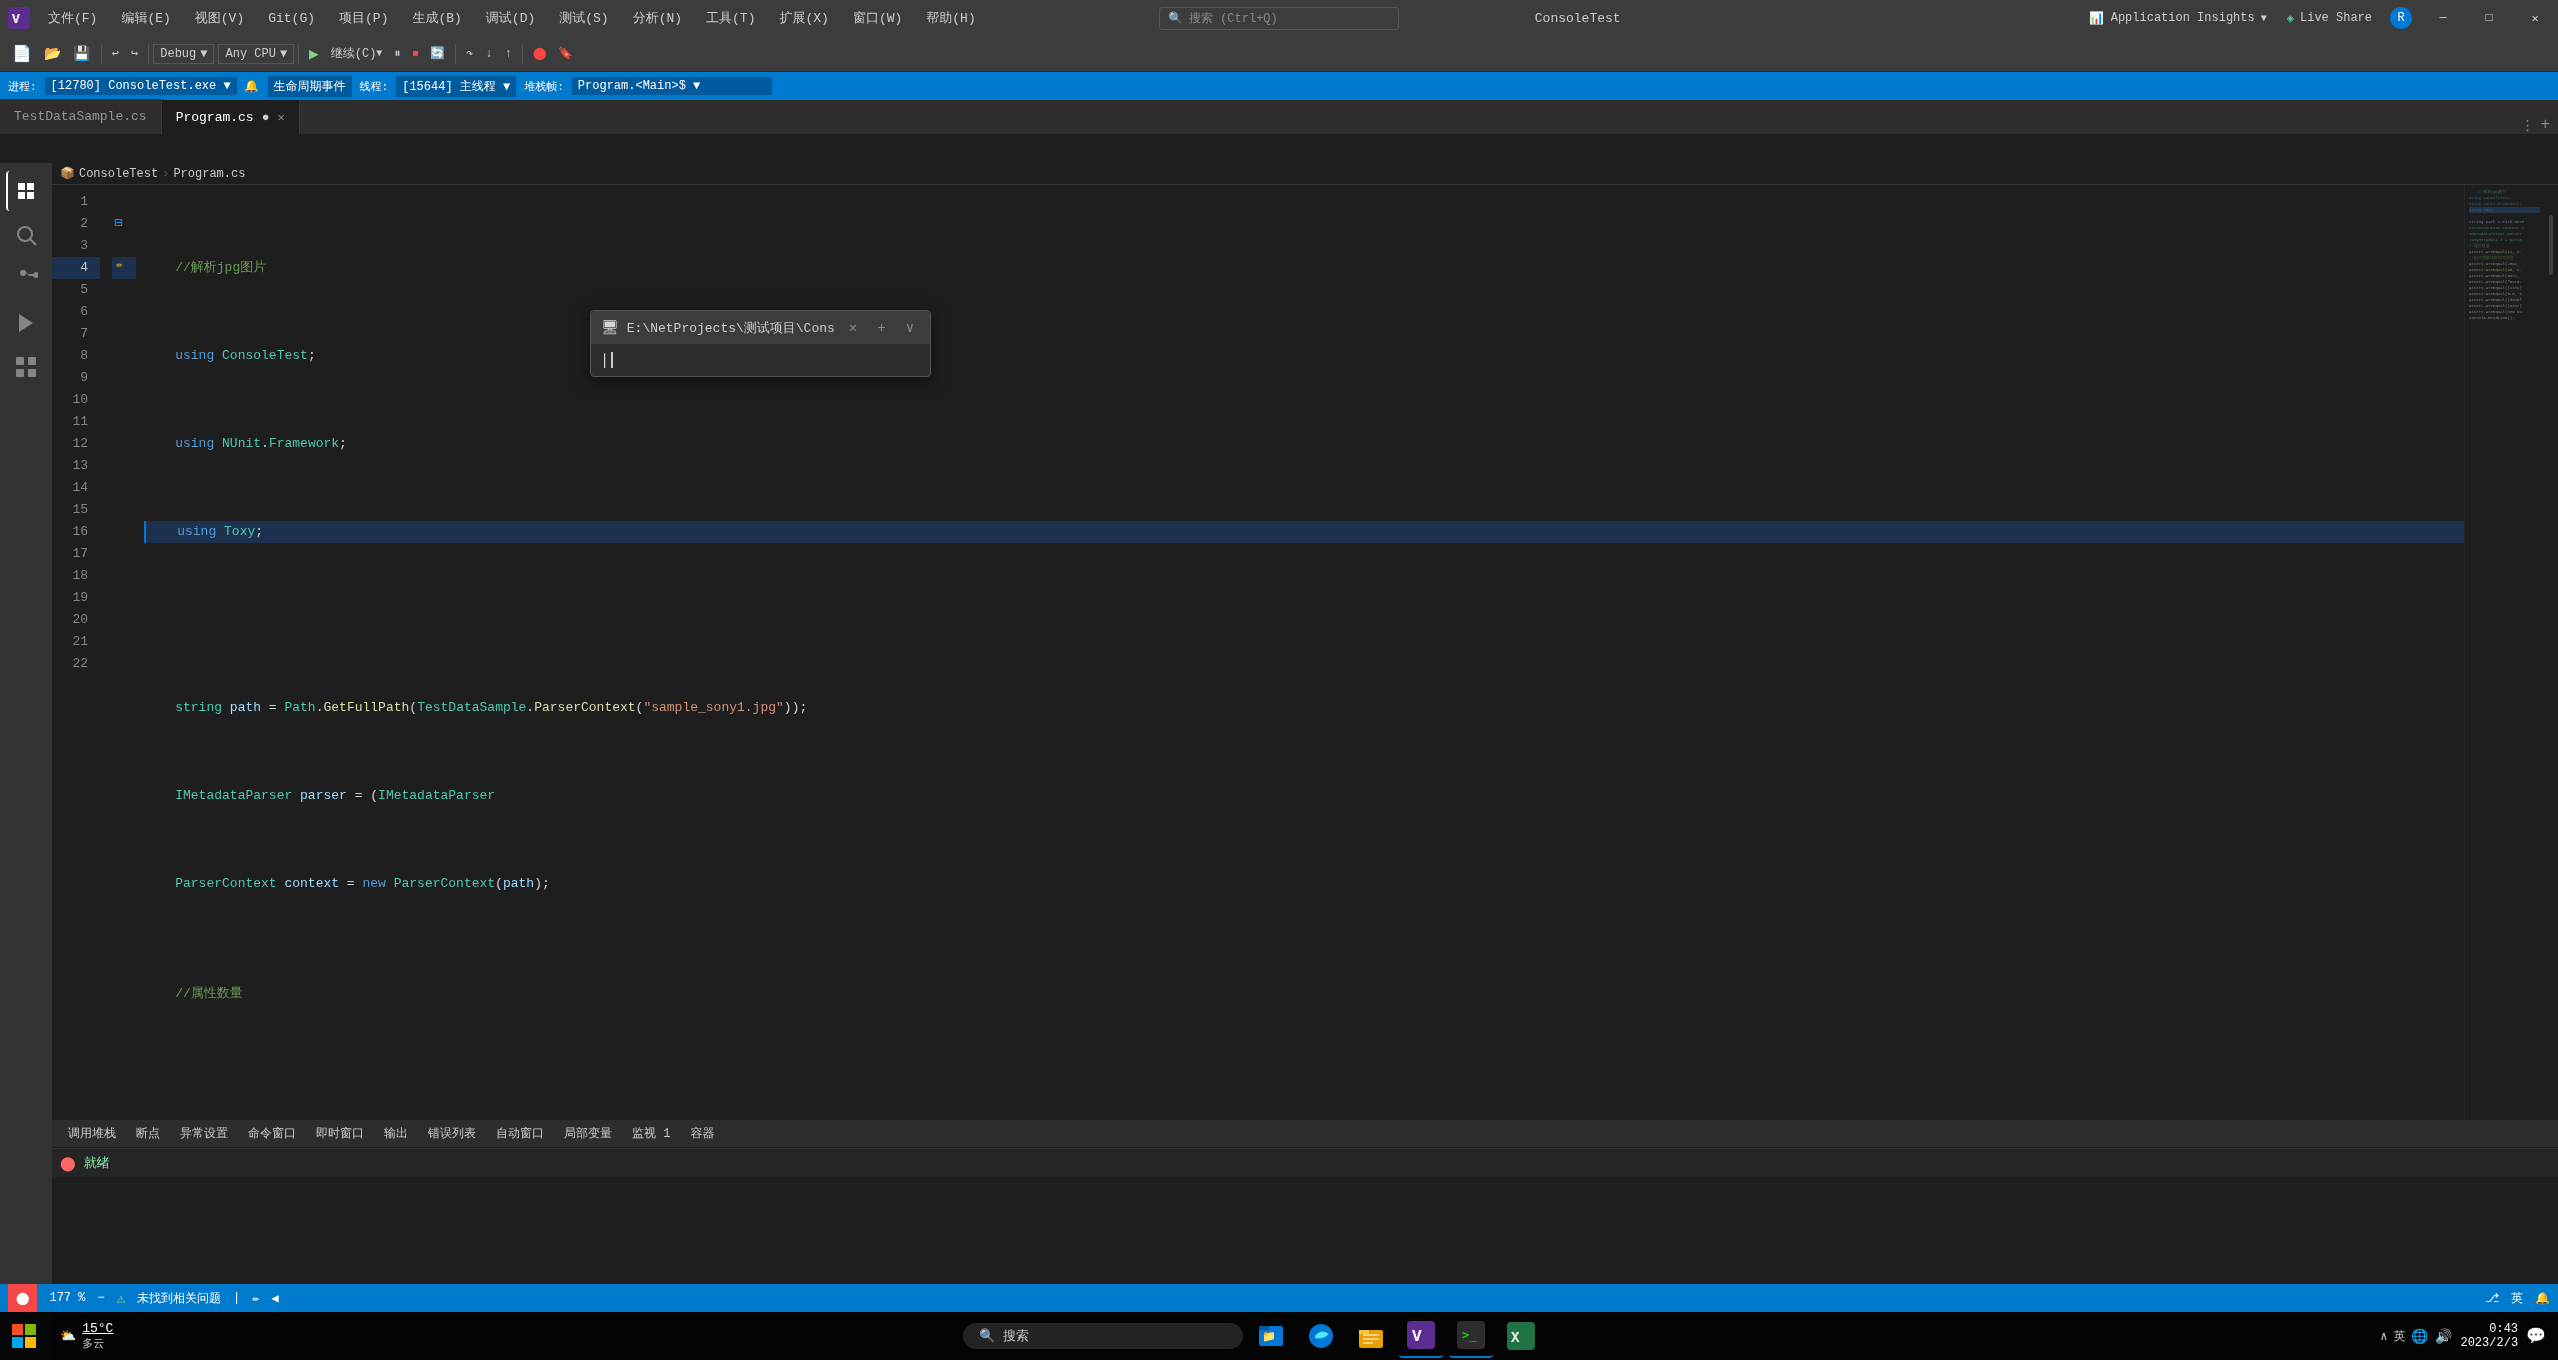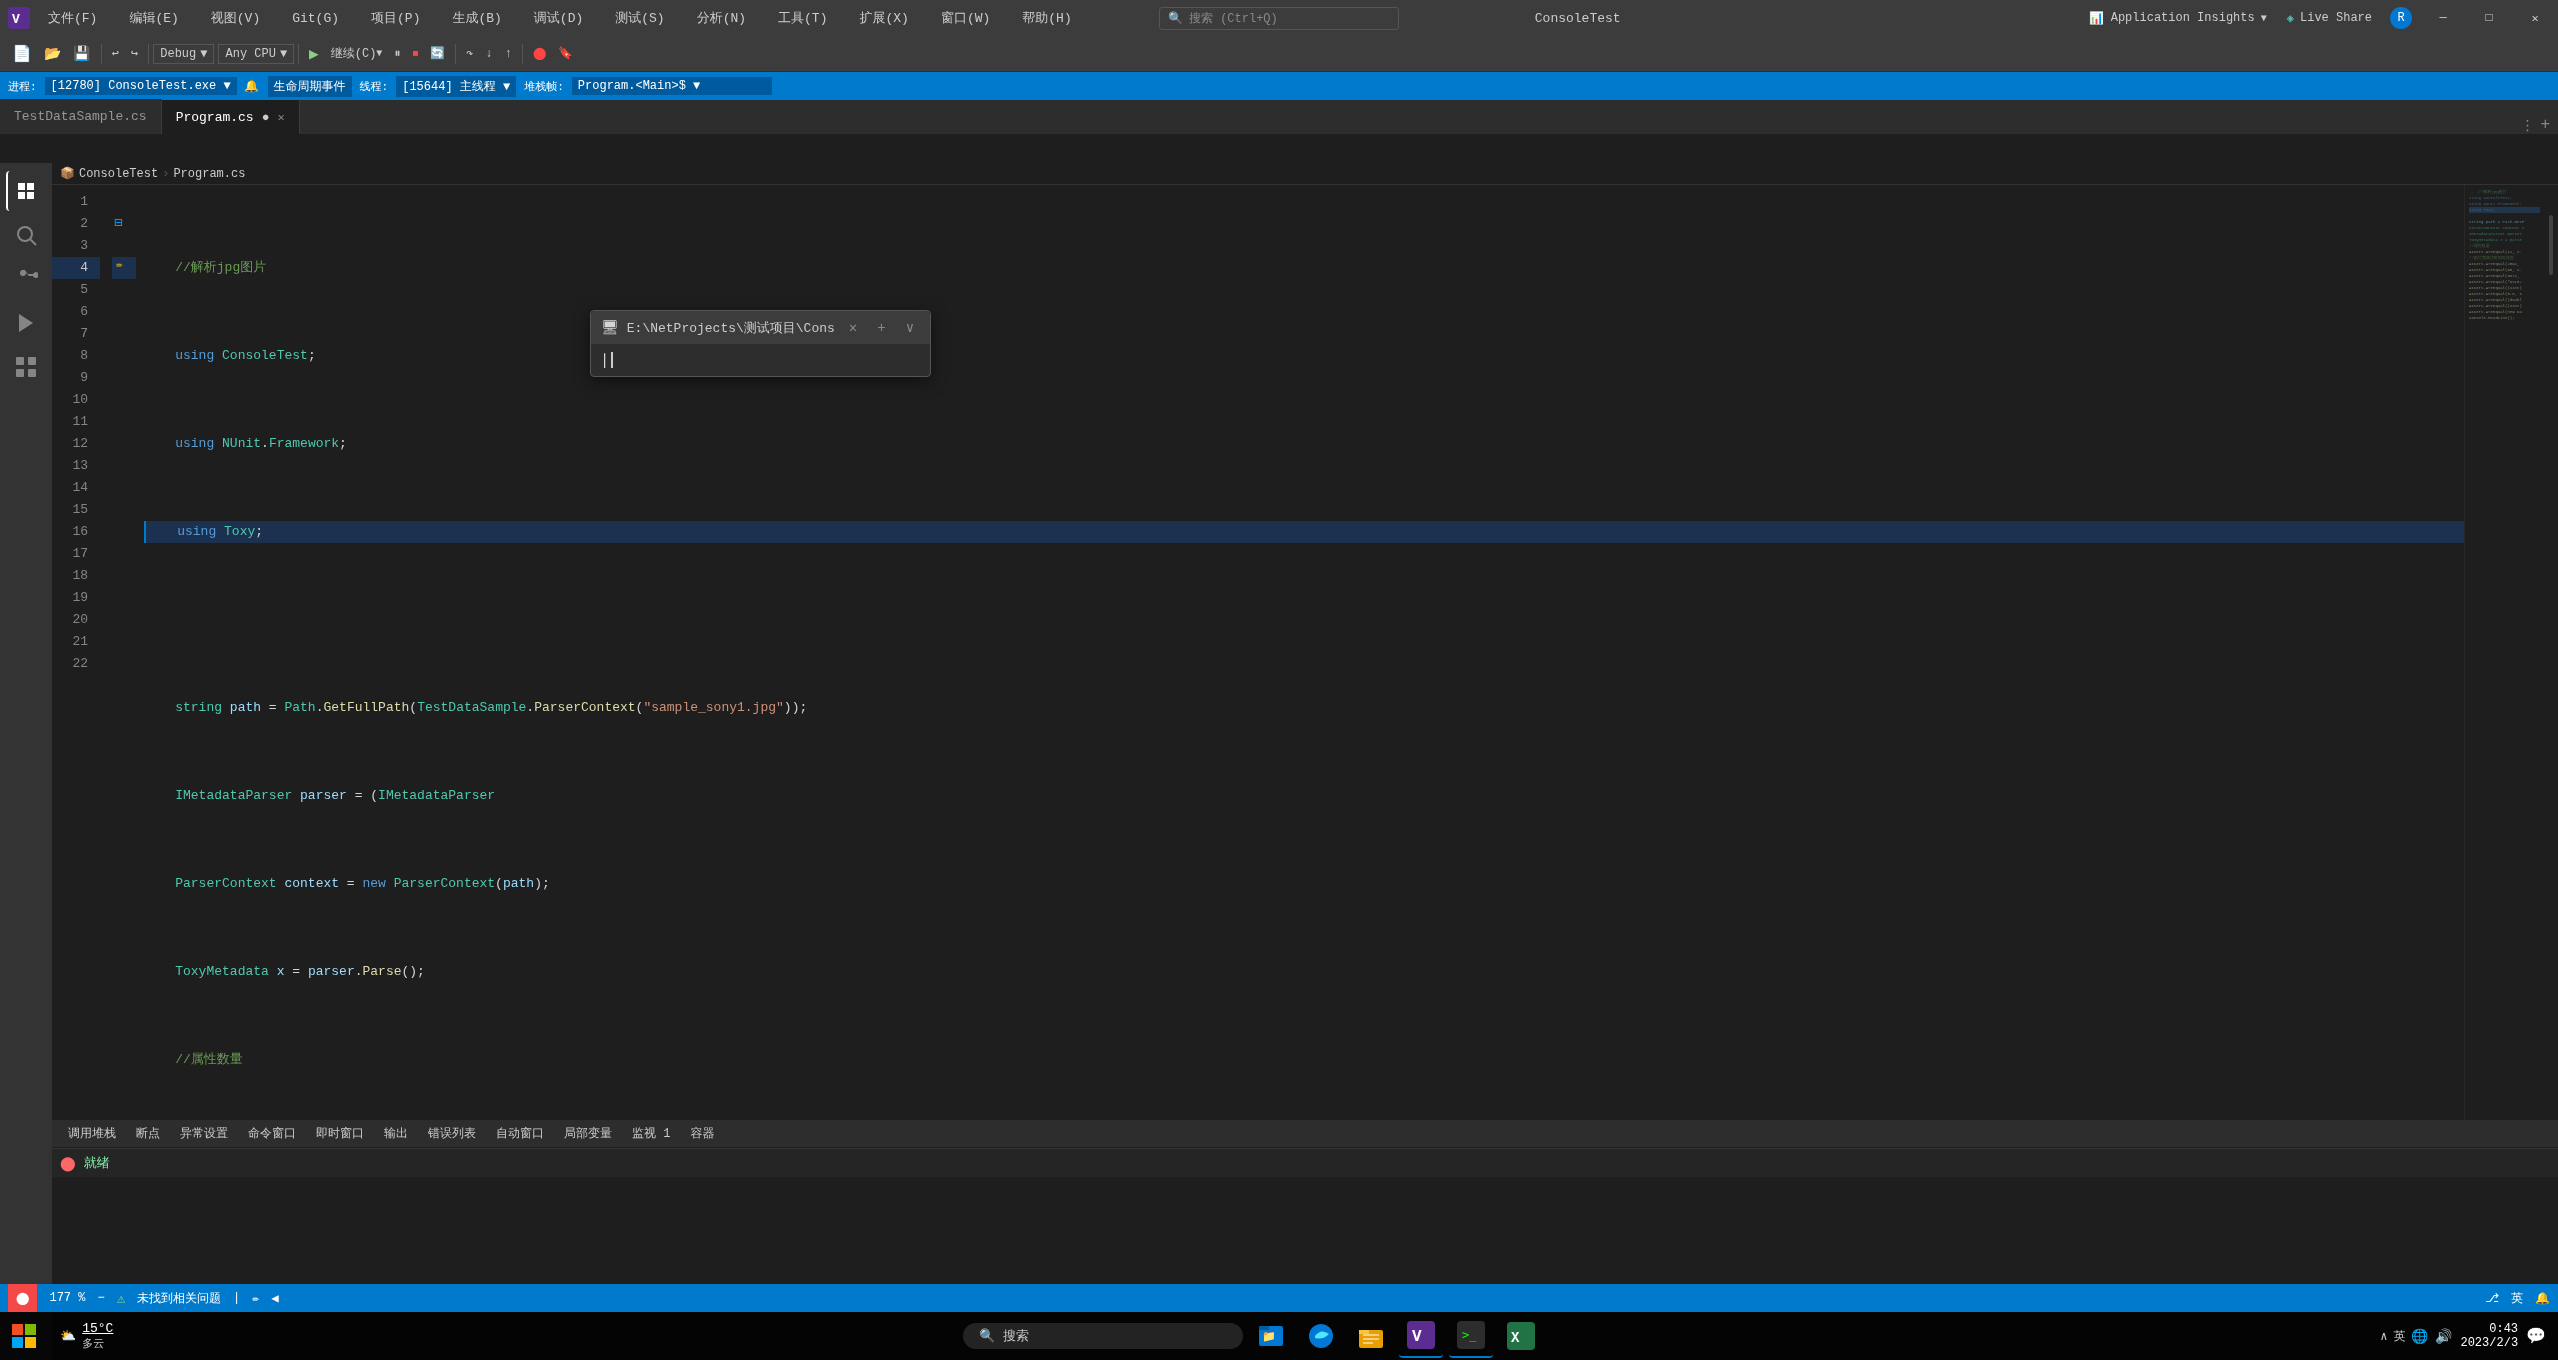--- a/index.html
+++ b/index.html
@@ -19,21 +19,21 @@
       background: #3c3c3c;
       height: 36px;
       display: flex;
       align-items: center;
       padding: 0 8px;
       position: relative;
     }
     .title-bar-menu {
       display: flex;
       align-items: center;
-      gap: 8px;
+      gap: 0;
     }
     .menu-item {
       padding: 4px 12px;
       color: #cccccc;
       font-size: 13px;
       cursor: pointer;
     }
     .title-bar-right {
       position: absolute;
       right: 0;
@@ -671,23 +671,20 @@
         </div>
         
         <div class="code-line">
           <span>    <span class="type">IMetadataParser</span> <span class="param">parser</span> = (<span class="type">IMetadataParser</span></span>
         </div>
         
         <div class="code-line">
           <span>    <span class="type">ParserContext</span> <span class="param">context</span> = <span class="kw">new</span> <span class="type">ParserContext</span>(<span class="param">path</span>);</span>
         </div>
         
-        <div class="code-line">
-          <span>    <span class="type">ToxyMetadata</span> <span class="param">x</span> = <span class="param">parser</span>.<span class="method">Parse</span>();</span>
-        </div>
         
         <div class="code-line">
           <span class="comment">    <span style="color:#6a9955">//属性数量</span></span>
         </div>
         
         
         
         
         
         

